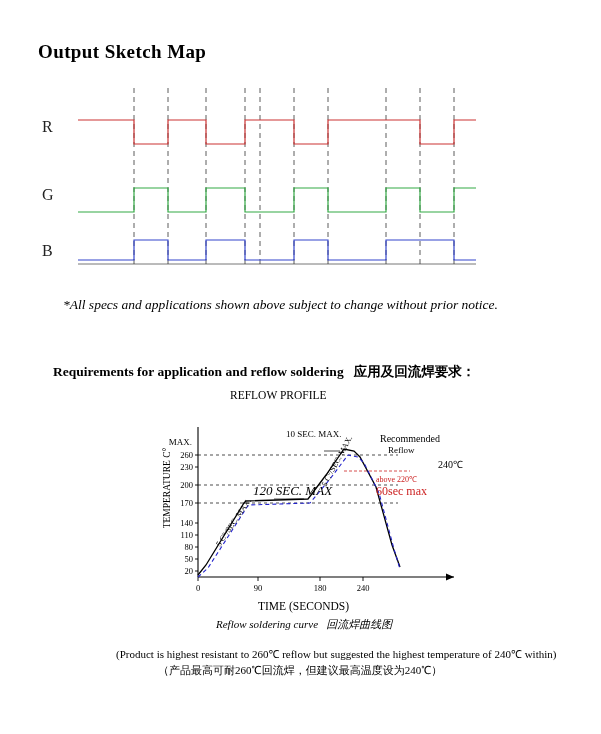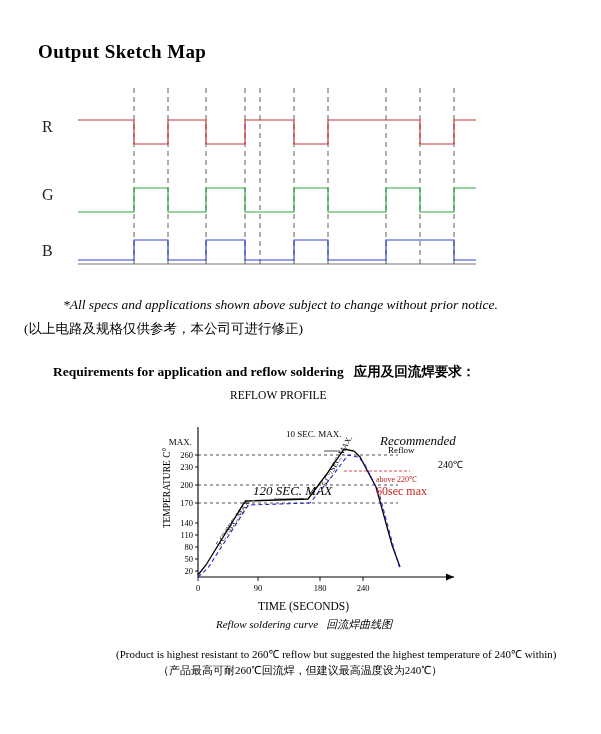--- a/index.html
+++ b/index.html
@@ -136,21 +136,20 @@
 
       <polyline fill="none" stroke="#cc3333" stroke-width="1.2" points="40,48 96,48 96,72 130,72 130,48 168,48 168,72 207,72 207,48 256,48 256,72 290,72 290,48 348,48 348,48 382,48 382,72 416,72 416,48 438,48"></polyline>
 
       <polyline fill="none" stroke="#33aa44" stroke-width="1.2" points="40,140 96,140 96,116 130,116 130,140 168,140 168,116 207,116 207,140 256,140 256,116 290,116 290,140 348,140 348,116 382,116 382,140 416,140 416,116 438,116"></polyline>
 
       <polyline fill="none" stroke="#3344cc" stroke-width="1.2" points="40,188 96,188 96,168 130,168 130,188 168,188 168,168 207,168 207,188 256,188 256,168 290,168 290,188 348,188 348,168 382,168 382,168 416,168 416,188 438,188"></polyline>
     </svg>
   </div>
 
   <div class="note-line1 txt">*All specs and applications shown above subject to change without prior notice.</div>
-  <div class="note-line2 txt">(以上电路及规格仅供参考，本公司可进行修正)</div>
 
   <div class="section-heading">
     <span>Requirements for application and reflow soldering</span>
     <span style="font-weight:bold;">&nbsp;</span>
     <span>应用及回流焊要求：</span>
   </div>
 
   <div class="reflow-title txt">REFLOW PROFILE</div>
 
   <div class="chart-wrap">
@@ -214,21 +213,21 @@
 
       <line x1="176" y1="46" x2="192" y2="46" stroke="#000" stroke-width="0.7"></line>
       <line x1="126" y1="94" x2="156" y2="94" stroke="#000" stroke-width="0.7"></line>
 
       <text x="72" y="142" font-family="Liberation Serif, serif" font-size="8" fill="#000" transform="rotate(-56 72 142)">5 C°/SEC. MAX.</text>
       <text x="178" y="82" font-family="Liberation Serif, serif" font-size="8" fill="#000" transform="rotate(-62 178 82)">5 C°/SEC. MAX.</text>
     </svg>
 
     <span class="txt" style="position:absolute; left:138px; top:24px; font-size:9px;">10 SEC. MAX.</span>
     <span class="txt" style="position:absolute; left:105px; top:78px; font-size:13px;font-style:italic;">120 SEC. MAX</span>
-    <span class="txt" style="position:absolute; left:232px; top:28px; font-size:13px;font-style:italic;">Recommended</span>
+    <span class="txt" style="position:absolute; left:232px; top:28px; font-size:10px;">Recommended</span>
     <span class="txt" style="position:absolute; left:240px; top:40px; font-size:9px;">Reflow</span>
     <span class="txt" style="position:absolute; left:290px; top:52px; font-size:10px;">240℃</span>
     <span class="txt" style="position:absolute; left:228px; top:68px; font-size:8px; color:#cc2222;">above 220℃</span>
     <span class="txt" style="position:absolute; left:228px; top:79px; font-size:12px; color:#cc2222;">60sec max</span>
 
     <span class="txt" style="position:absolute; left:-36px; top:78px; font-size:9.5px; transform:rotate(-90deg); transform-origin:center; white-space:nowrap; width:110px; text-align:center;">TEMPERATURE C°</span>
   </div>
 
   <div class="chart-xlabel txt">TIME (SECONDS)</div>
 

